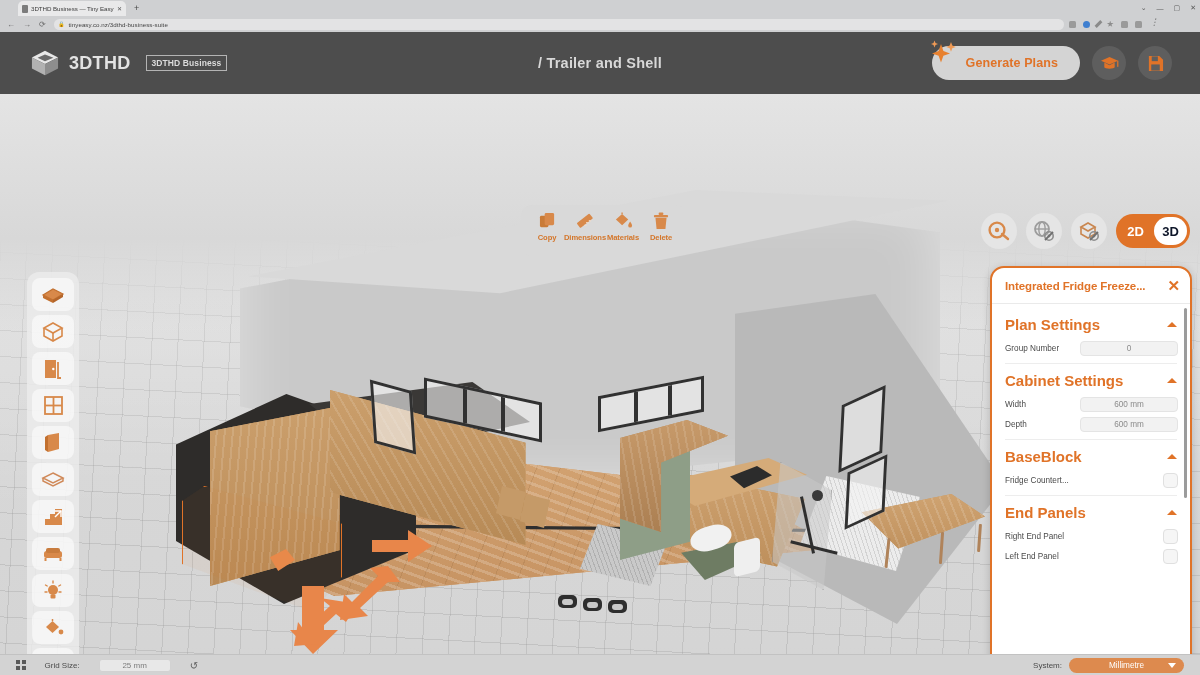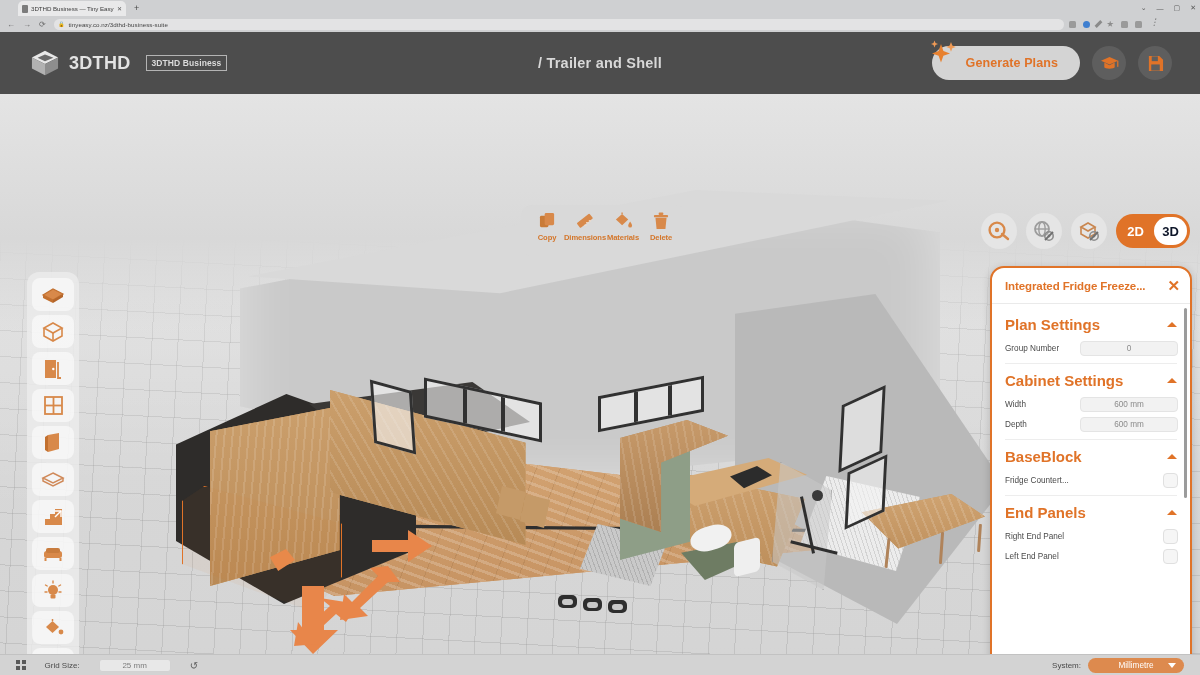--- a/index.html
+++ b/index.html
@@ -286,21 +286,21 @@
   }
   .sb-left { display:flex; align-items:center; gap:19px; }
   .sb-label { font-size:8px; color:#4a4a4a; }
   .sb-field {
     width:72px; height:13px; background:#e8e8e8; border:1px solid #d2d2d2; border-radius:3px;
     font-size:8px; color:#7d7d7d; display:flex; align-items:center; justify-content:center;
   }
   .sb-reset { font-size:10px; color:#5d5d5d; cursor:pointer; }
   .sb-right { display:flex; align-items:center; gap:7px; }
   .sb-select {
-    width:96px; height:15px; background:#dd8a4e; border-radius:8px; color:#fff; font-size:8.2px;
+    width:115px; height:15px; background:#dd8a4e; border-radius:8px; color:#fff; font-size:8.2px;
     display:flex; align-items:center; justify-content:center; position:relative; cursor:pointer;
   }
   .sb-select .sel-caret { position:absolute; right:8px; width:0; height:0;
     border-left:4px solid transparent; border-right:4px solid transparent; border-top:5px solid #fff; }
   .grid-ico { display:grid; grid-template-columns:4px 4px; grid-template-rows:4px 4px; gap:1.5px; }
   .grid-ico i { background:#5a5a5a; display:block; }
 </style>
 </head>
 <body>
 

